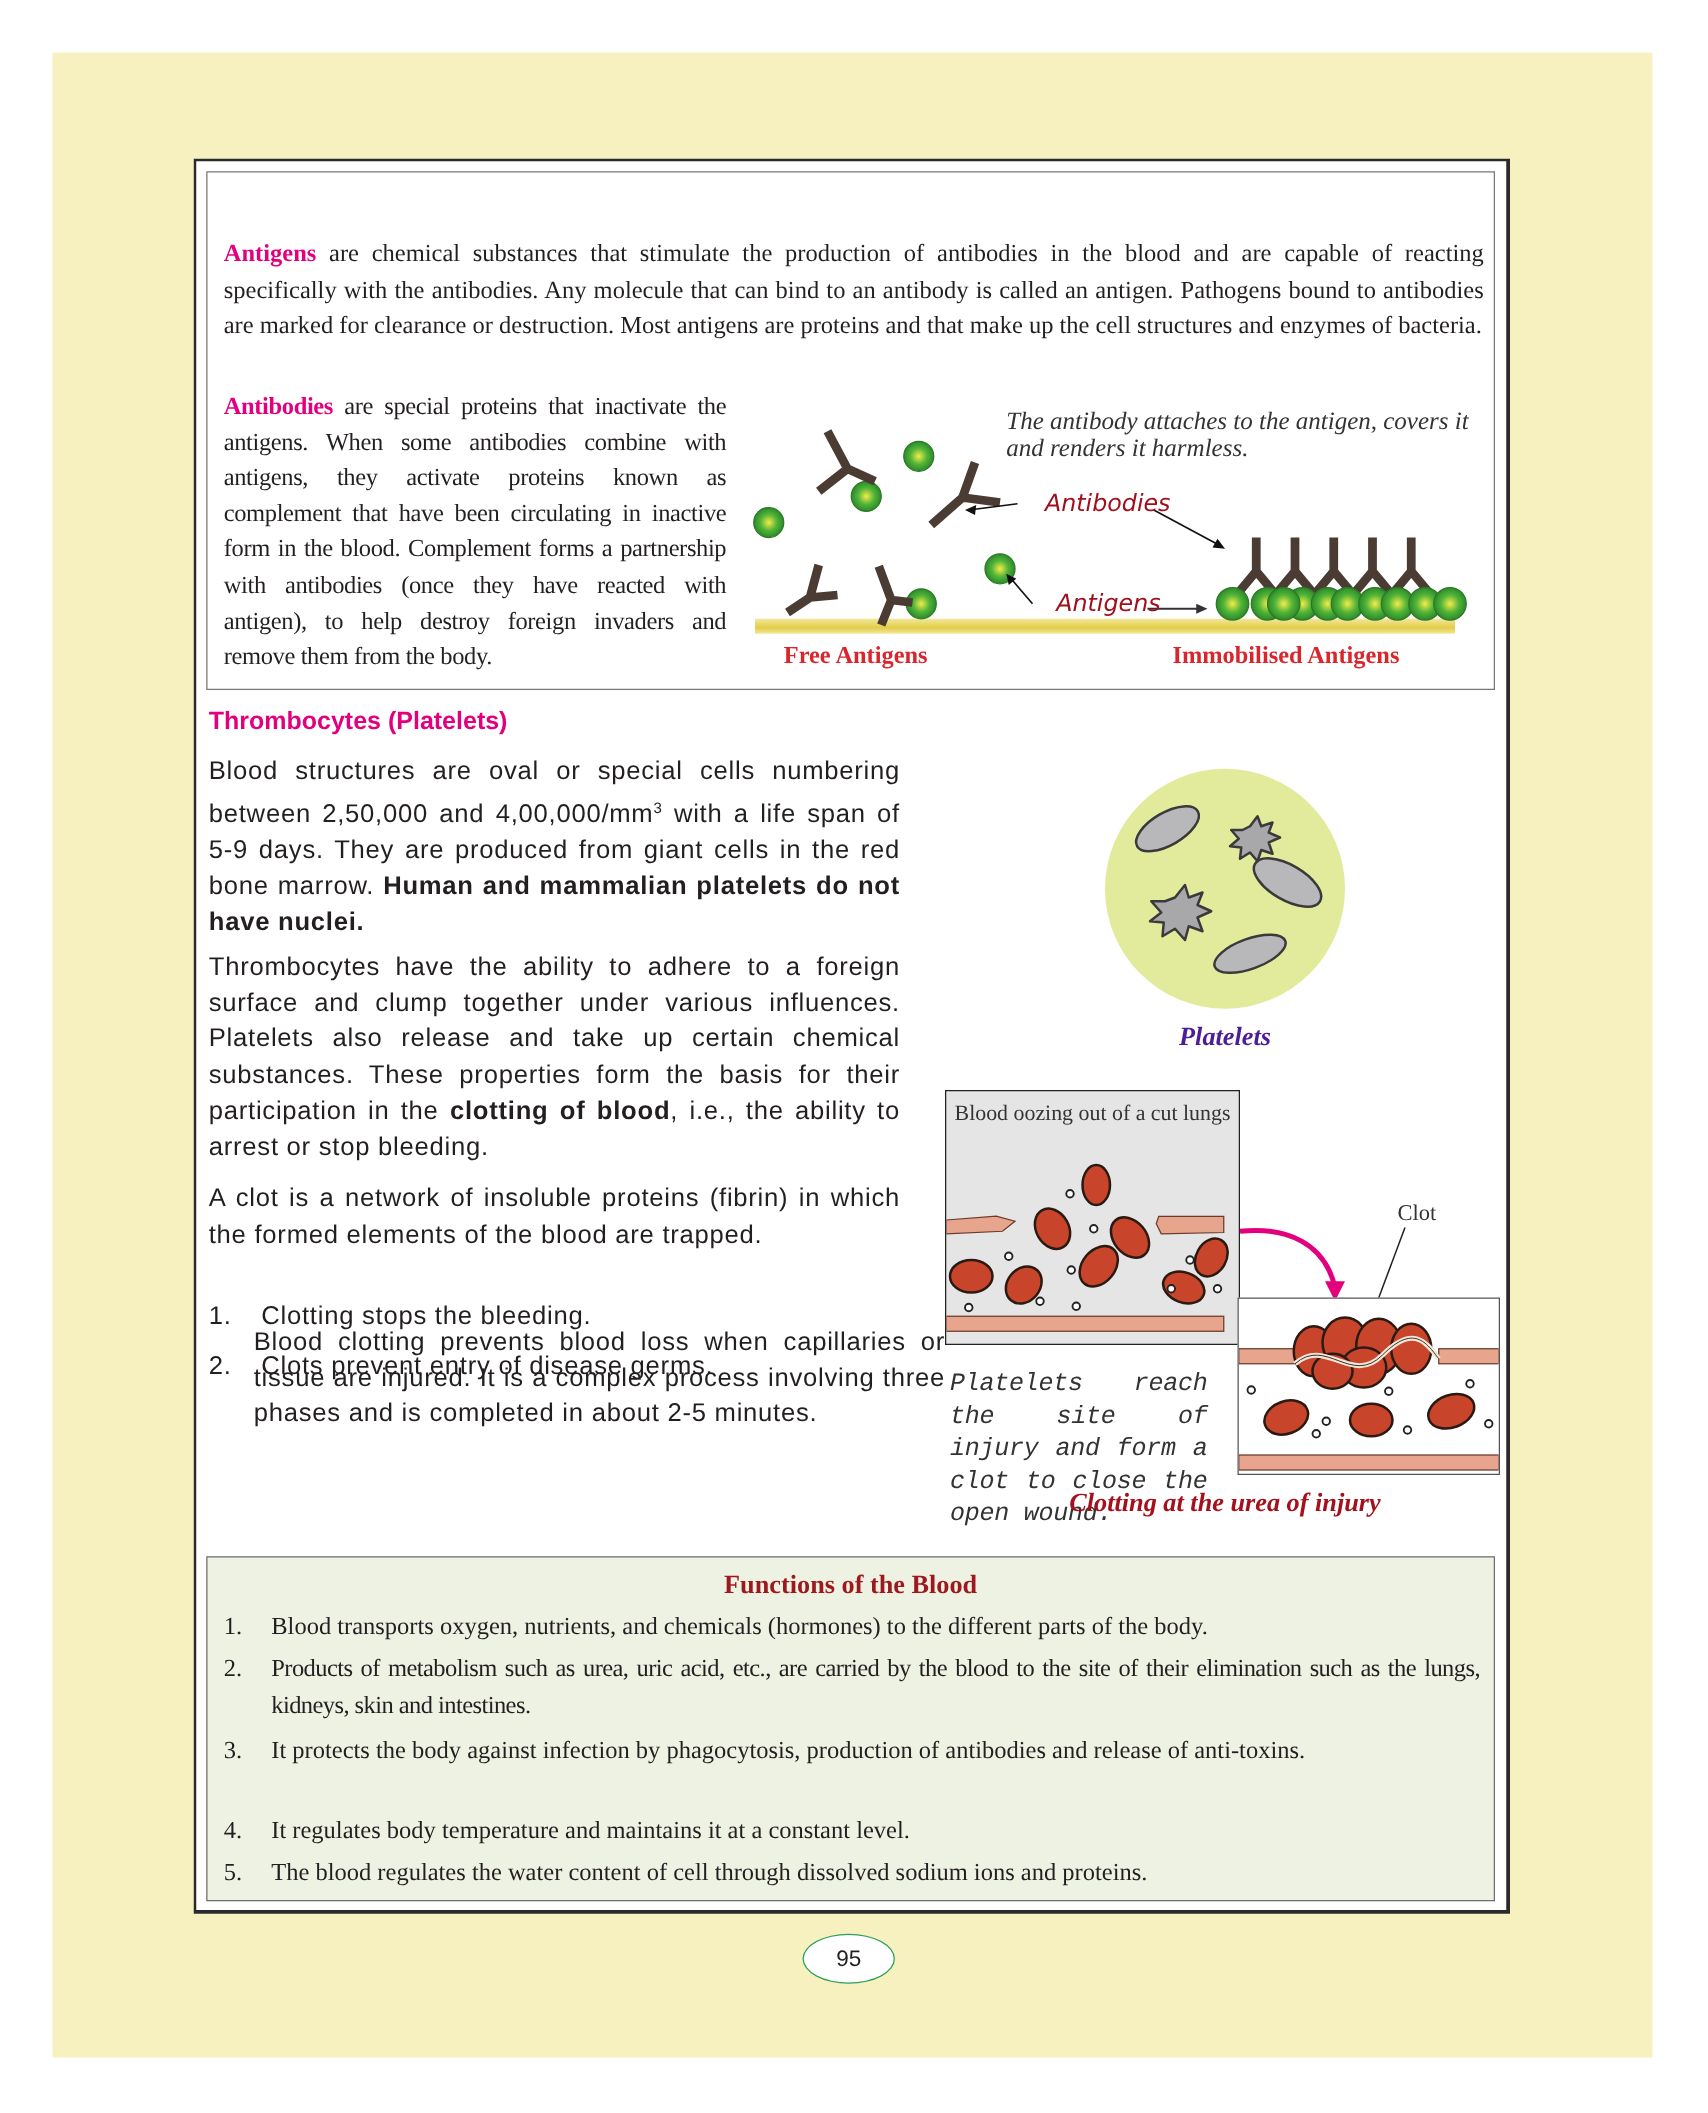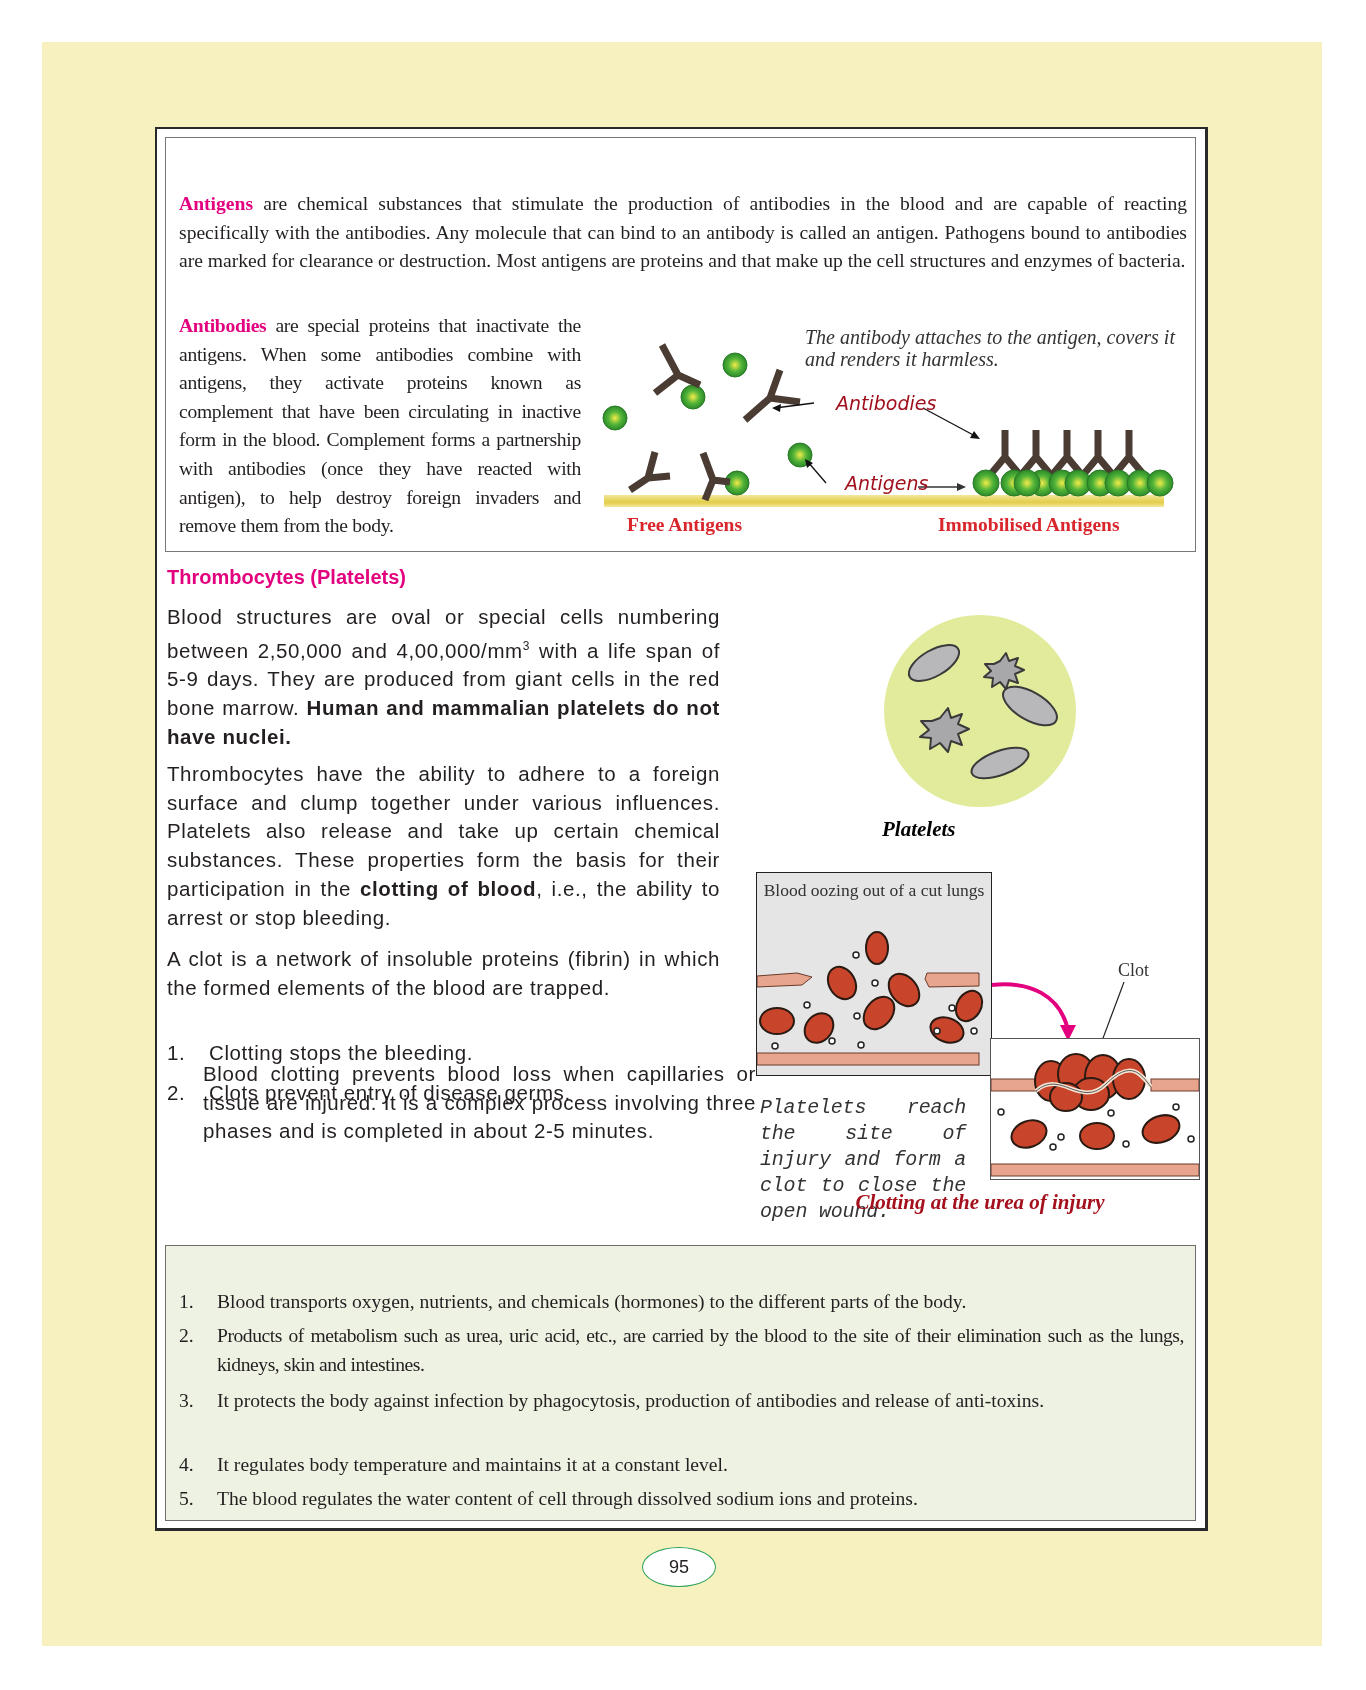--- a/index.html
+++ b/index.html
@@ -18,21 +18,21 @@
   .lbl-red { position:absolute; font-family:"Liberation Serif", serif; font-weight:bold; color:#d8262c; font-size:19.5px; }
   .section-head { position:absolute; left:167px; top:566px; font-family:"Liberation Sans", sans-serif; font-weight:bold; color:#e3007f; font-size:20px; }
   .body-col { position:absolute; left:167px; width:553px; font-family:"Liberation Sans", sans-serif; font-size:20.5px; line-height:28.7px; color:#231f20; text-align:justify; letter-spacing:0.6px; }
   .body-col p { margin:0; }
   .body-col b { font-weight:bold; }
   .num-list { position:absolute; left:167px; width:553px; font-family:"Liberation Sans", sans-serif; font-size:20.5px; color:#231f20; letter-spacing:0.6px; }
   .num-list .li { position:absolute; left:0; white-space:nowrap; }
   .num-list .n { display:inline-block; width:42px; }
 
   .plate-fig { position:absolute; left:882px; top:613px; width:196px; height:196px; }
-  .plate-caption { position:absolute; left:882px; top:817px; width:196px; text-align:left; font-family:"Liberation Serif", serif; font-style:italic; font-weight:bold; color:#000000; font-size:21px; }
+  .plate-caption { position:absolute; left:882px; top:817px; width:196px; text-align:center; font-family:"Liberation Serif", serif; font-style:italic; font-weight:bold; color:#4c1d95; font-size:21px; }
   .fig1 { position:absolute; left:756px; top:872px; width:234px; height:202px; border:1.5px solid #222; background:#e5e5e5; overflow:hidden; }
   .fig1-cap { position:absolute; left:0; width:100%; top:6px; text-align:center; font-family:"Liberation Serif", serif; font-size:17.5px; color:#333; line-height:23px; }
   .fig2 { position:absolute; left:990px; top:1038px; width:208px; height:140px; border:1px solid #555; background:#fff; overflow:hidden; }
   .clot-label { position:absolute; left:1118px; top:960px; font-family:"Liberation Serif", serif; font-size:18px; color:#333; }
   .plat-reach { position:absolute; left:760px; top:1095px; width:206px; font-family:Liberation Mono, monospace; font-style:italic; font-size:20px; line-height:26px; color:#333; text-align:justify; letter-spacing:-0.2px; }
   .clot-caption { position:absolute; left:820px; top:1190px; width:320px; text-align:center; font-family:"Liberation Serif", serif; font-style:italic; font-weight:bold; color:#a4101c; font-size:21px; }
 
   .fn-box { position:absolute; left:165px; top:1245px; width:1029px; height:274px; border:1.5px solid #6e6e6e; background:#eef2e3; }
   .fn-title { position:absolute; left:0; width:100%; top:9px; text-align:center; font-family:"Liberation Serif", serif; font-weight:bold; color:#9c1a1f; font-size:21px; }
   .fn-item { position:absolute; left:13px; width:1005px; font-family:"Liberation Serif", serif; font-size:19.6px; line-height:29px; color:#231f20; }
@@ -257,20 +257,21 @@
         <circle cx="200" cy="100" r="3"></circle>
         <circle cx="62" cy="108" r="3"></circle>
     </g>
   </svg>
 </div>
 
 <div class="plat-reach">Platelets reach the site of injury and form a clot to close the open wound.</div>
 <div class="clot-caption">Clotting at the urea of injury</div>
 
 <div class="fn-box">
+  <div class="fn-title">Functions of the Blood</div>
   <div class="fn-item" style="top:41px;">
       <span class="n">1.</span>
       <span class="t">Blood transports oxygen, nutrients, and chemicals (hormones) to the different parts of the body.</span>
     </div>
   <div class="fn-item" style="top:75px;">
       <span class="n">2.</span>
       <span class="t" style="letter-spacing:-0.45px;">Products of metabolism such as urea, uric acid, etc., are carried by the blood to the site of their elimination such as the lungs, kidneys, skin and intestines.</span>
     </div>
   <div class="fn-item" style="top:140px;">
       <span class="n">3.</span>

